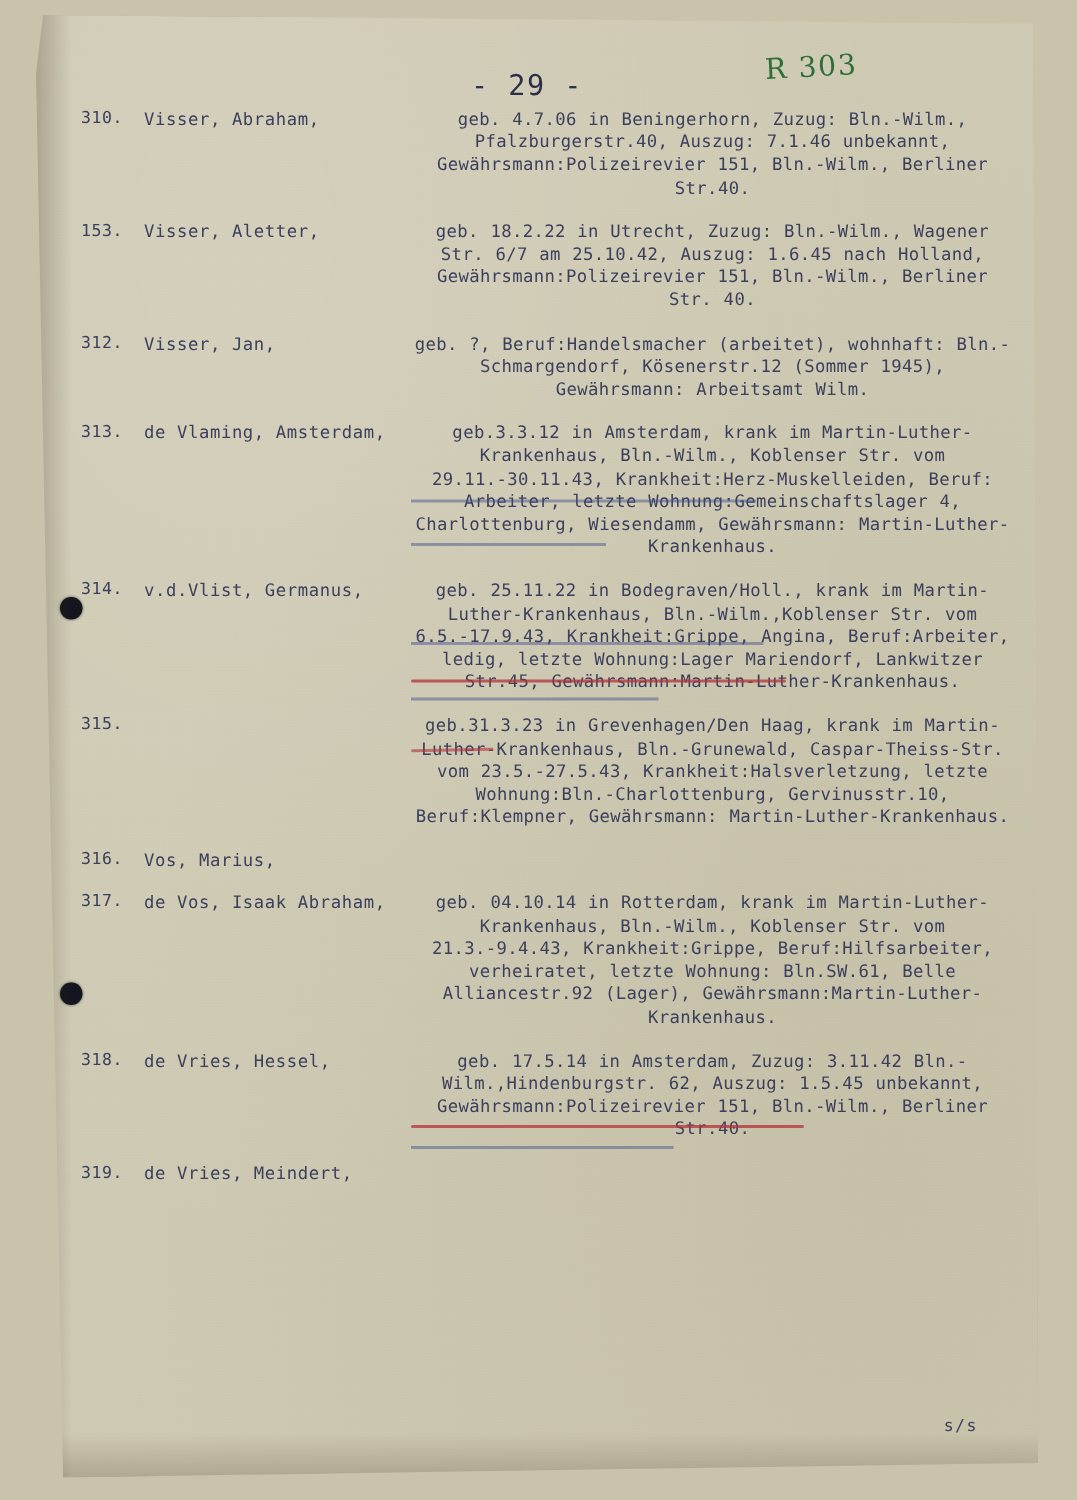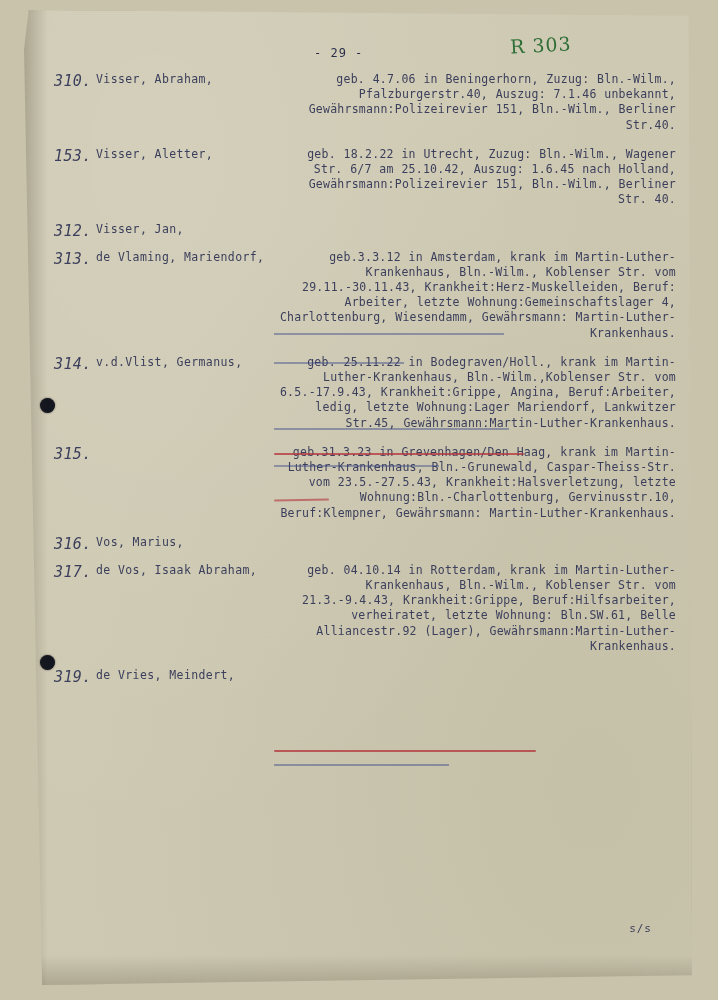--- a/index.html
+++ b/index.html
@@ -41,21 +41,21 @@
   .content {
     position: absolute;
     left: 0; top: 0;
     width: 670px;
     height: 975px;
   }
   .pagenum {
     position: absolute;
     left: 292px;
     top: 36px;
-    font-size: 12px;
+    font-size: 19px;
     letter-spacing: 1px;
     color: #2b2f4a;
     font-family: "DejaVu Sans Mono", monospace;
   }
   .archref {
     position: absolute;
     left: 488px;
     top: 24px;
     font-family: "DejaVu Serif", serif;
     font-size: 19px;
@@ -73,26 +73,25 @@
     position: relative;
     display: block;
     margin-bottom: 14px;
     min-height: 14px;
   }
   .num {
     position: absolute;
     left: 32px;
     top: 0;
     width: 40px;
-    font-size: 15px;
+    font-size: 11px;
     letter-spacing: 0.4px;
     color: #3c3f5c;
     font-family: "DejaVu Sans Mono", monospace;
     white-space: nowrap;
-    font-style: italic;
   }
   .name {
     position: absolute;
     left: 74px;
     top: 0;
     width: 178px;
     font-size: 11.5px;
     letter-spacing: 0.4px;
     color: #3c3f5c;
     font-family: "DejaVu Sans Mono", monospace;
@@ -100,32 +99,32 @@
     overflow: visible;
   }
   .body {
     margin-left: 252px;
     margin-right: 16px;
     font-size: 11.5px;
     line-height: 15.2px;
     letter-spacing: 0.25px;
     color: #3c3f5c;
     font-family: "DejaVu Sans Mono", monospace;
-    text-align: right;
+    text-align: center;
     white-space: pre-wrap;
     word-spacing: 0.5px;
   }
   
   .entry.wide .name { width: 210px; }
   .entry.wide .body { }
 
   .footnote {
     position: absolute;
     right: 40px;
-    bottom: 50px;
+    bottom: 28px;
     font-size: 11px;
     color: #3c3f5c;
     letter-spacing: 1px;
     margin-top: 40px;
   }
   
   .dot {
     position: absolute;
     width: 15px;
     height: 15px;
@@ -182,25 +181,26 @@
 
         <div class="entry">
           <div class="num">153.</div>
           <div class="name">Visser, Aletter,</div>
           <div class="body">geb. 18.2.22 in Utrecht, Zuzug: Bln.-Wilm., Wagener Str. 6/7 am 25.10.42, Auszug: 1.6.45 nach Holland, Gewährsmann:Polizeirevier 151, Bln.-Wilm., Berliner Str. 40.</div>
         </div>
 
         <div class="entry">
           <div class="num">312.</div>
           <div class="name">Visser, Jan,</div>
+          <div class="body">geb. ?, Beruf:Handelsmacher (arbeitet), wohnhaft: Bln.-Schmargendorf, Kösenerstr.12 (Sommer 1945), Gewährsmann: Arbeitsamt Wilm.</div>
         </div>
 
         <div class="entry wide">
           <div class="num">313.</div>
-          <div class="name">de Vlaming, Mariendorf,</div>
+          <div class="name">de Vlaming, Amsterdam,</div>
           <div class="body">geb.3.3.12 in Amsterdam, krank im Martin-Luther-Krankenhaus, Bln.-Wilm., Koblenser Str. vom 29.11.-30.11.43, Krankheit:Herz-Muskelleiden, Beruf: Arbeiter, letzte Wohnung:Gemeinschaftslager 4, Charlottenburg, Wiesendamm, Gewährsmann: Martin-Luther-Krankenhaus.</div>
         </div>
 
         <div class="entry wide">
           <div class="num">314.</div>
           <div class="name">v.d.Vlist, Germanus,</div>
           <div class="body">geb. 25.11.22 in Bodegraven/Holl., krank im Martin-Luther-Krankenhaus, Bln.-Wilm.,Koblenser Str. vom 6.5.-17.9.43, Krankheit:Grippe, Angina, Beruf:Arbeiter, ledig, letzte Wohnung:Lager Mariendorf, Lankwitzer Str.45, Gewährsmann:Martin-Luther-Krankenhaus.</div>
         </div>
 
         <div class="entry wide">
@@ -212,20 +212,25 @@
           <div class="num">316.</div>
           <div class="name">Vos, Marius,</div>
         </div>
 
         <div class="entry wide">
           <div class="num">317.</div>
           <div class="name">de Vos, Isaak Abraham,</div>
           <div class="body">geb. 04.10.14 in Rotterdam, krank im Martin-Luther-Krankenhaus, Bln.-Wilm., Koblenser Str. vom 21.3.-9.4.43, Krankheit:Grippe, Beruf:Hilfsarbeiter, verheiratet, letzte Wohnung: Bln.SW.61, Belle Alliancestr.92 (Lager), Gewährsmann:Martin-Luther-Krankenhaus.</div>
         </div>
 
+        <div class="entry">
+          <div class="num">318.</div>
+          <div class="name">de Vries, Hessel,</div>
+          <div class="body">geb. 17.5.14 in Amsterdam, Zuzug: 3.11.42 Bln.-Wilm.,Hindenburgstr. 62, Auszug: 1.5.45 unbekannt, Gewährsmann:Polizeirevier 151, Bln.-Wilm., Berliner Str.40.</div>
+        </div>
 
         <div class="entry">
           <div class="num">319.</div>
           <div class="name">de Vries, Meindert,</div>
         </div>
 
       </div>
 
       <div class="dot" style="left:18px; top:388px;"></div>
       <div class="dot" style="left:18px; top:645px;"></div>

